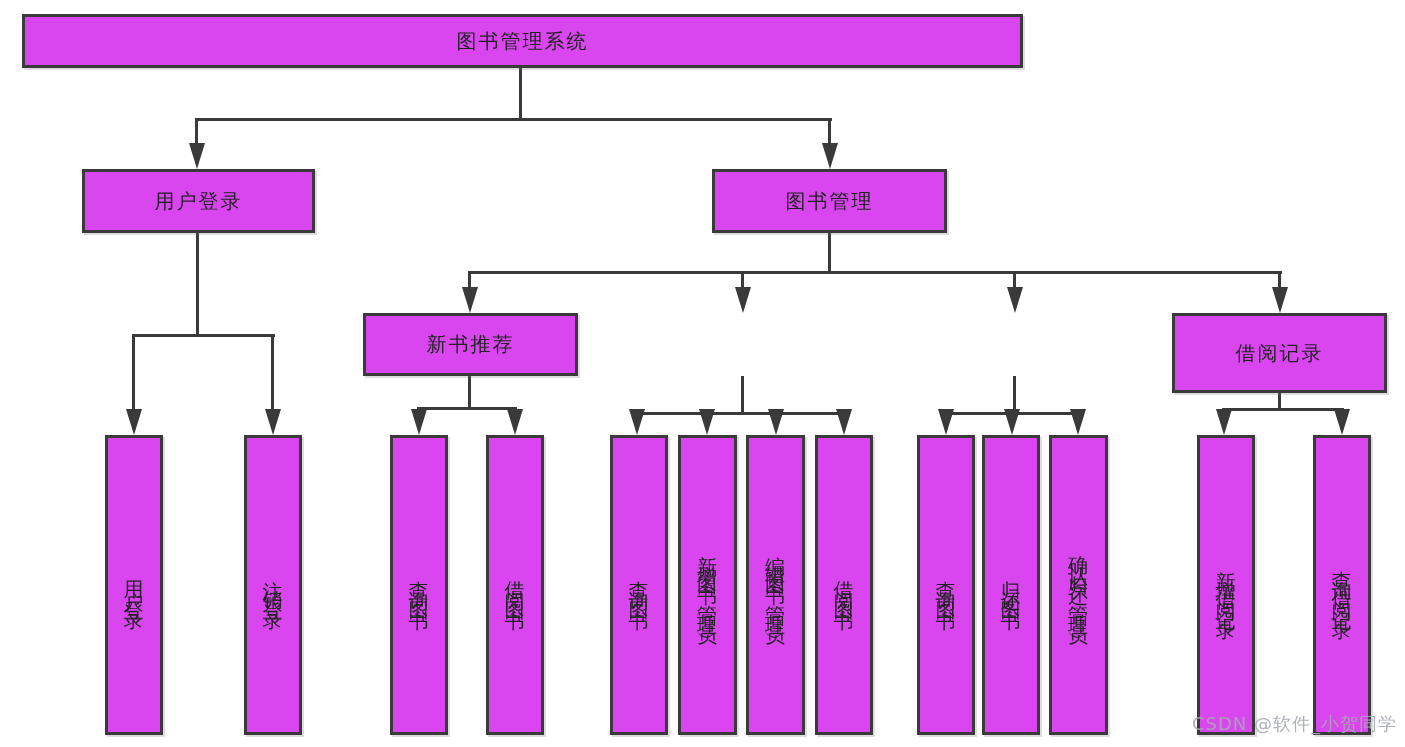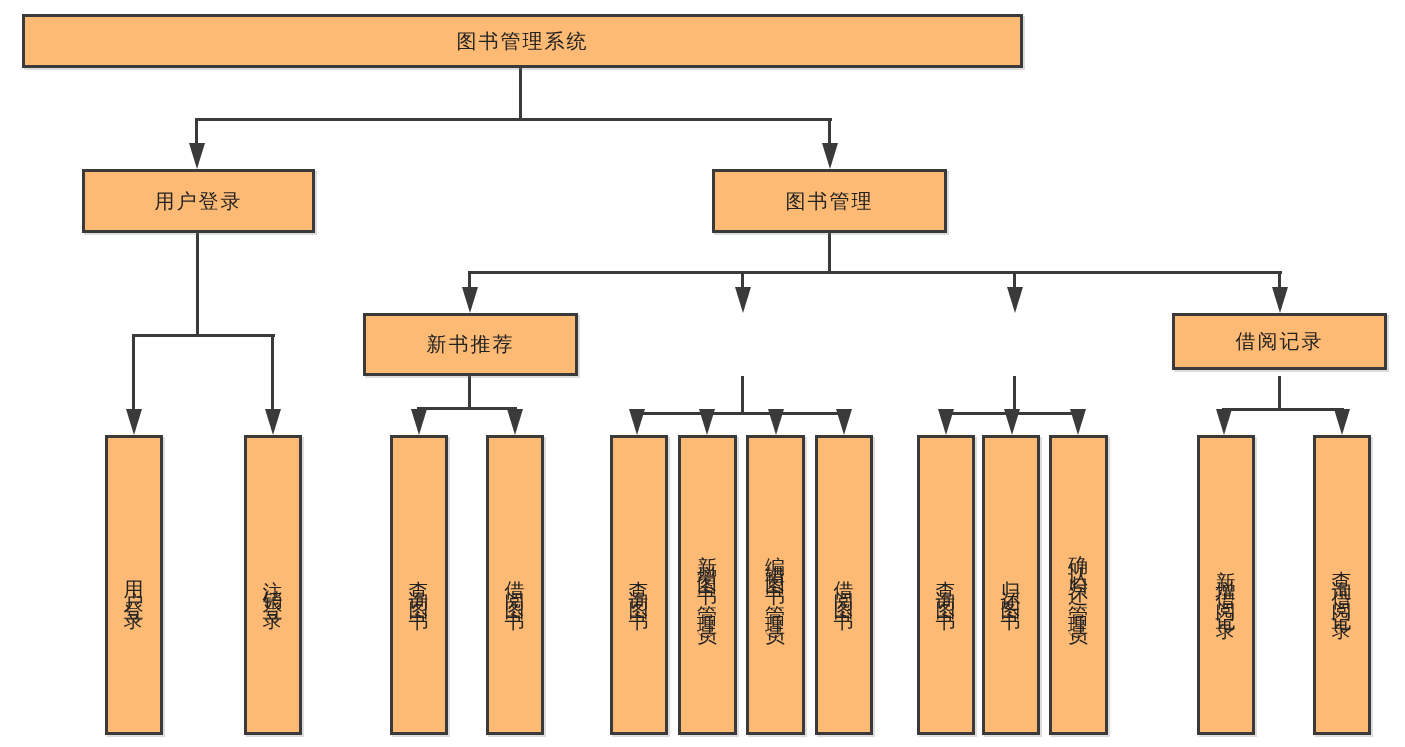--- a/index.html
+++ b/index.html
@@ -7,21 +7,21 @@
     position: relative;
     width: 1405px;
     height: 747px;
     background: #ffffff;
     font-family: "DejaVu Sans", "Liberation Sans", sans-serif;
     overflow: hidden;
   }
   .box {
     position: absolute;
     box-sizing: border-box;
-    background: #fdba74;
+    background: #d946ef;
     border: 3px solid #3a3a3a;
     box-shadow: 2px 2px 0 rgba(120,120,120,0.25);
     display: flex;
     align-items: center;
     justify-content: center;
     z-index: 2;
   }
   .box.h span {
     font-size: 20px;
     color: #222222;
@@ -129,21 +129,21 @@
   <div class="box h" style="left:82px; top:169px; width:233px; height:64px;">
     <span>用户登录</span>
   </div>
   <div class="box h" style="left:712px; top:169px; width:235px; height:64px;justify-content:center;">
     <span>图书管理</span>
   </div>
 
   <div class="box h" style="left:363px; top:313px; width:215px; height:63px;">
     <span>新书推荐</span>
   </div>
-  <div class="box h" style="left:1172px; top:313px; width:215px; height:57px;">
+  <div class="box h" style="left:1172px; top:313px; width:215px; height:80px;">
     <span>借阅记录</span>
   </div>
 
   <div class="box v" style="left:105px; top:435px; width:58px; height:300px;">
     <span>用户登录</span>
   </div>
   <div class="box v" style="left:244px; top:435px; width:58px; height:300px;">
     <span>注销登录</span>
   </div>
 
@@ -177,13 +177,14 @@
     <span>确认归还（管理员）</span>
   </div>
 
   <div class="box v" style="left:1197px; top:435px; width:58px; height:300px;">
     <span>新增借阅记录</span>
   </div>
   <div class="box v" style="left:1313px; top:435px; width:58px; height:300px;">
     <span>查询借阅记录</span>
   </div>
 
+  <div id="watermark">CSDN @软件_小贺同学</div>
 </div>
 
 </body></html>

